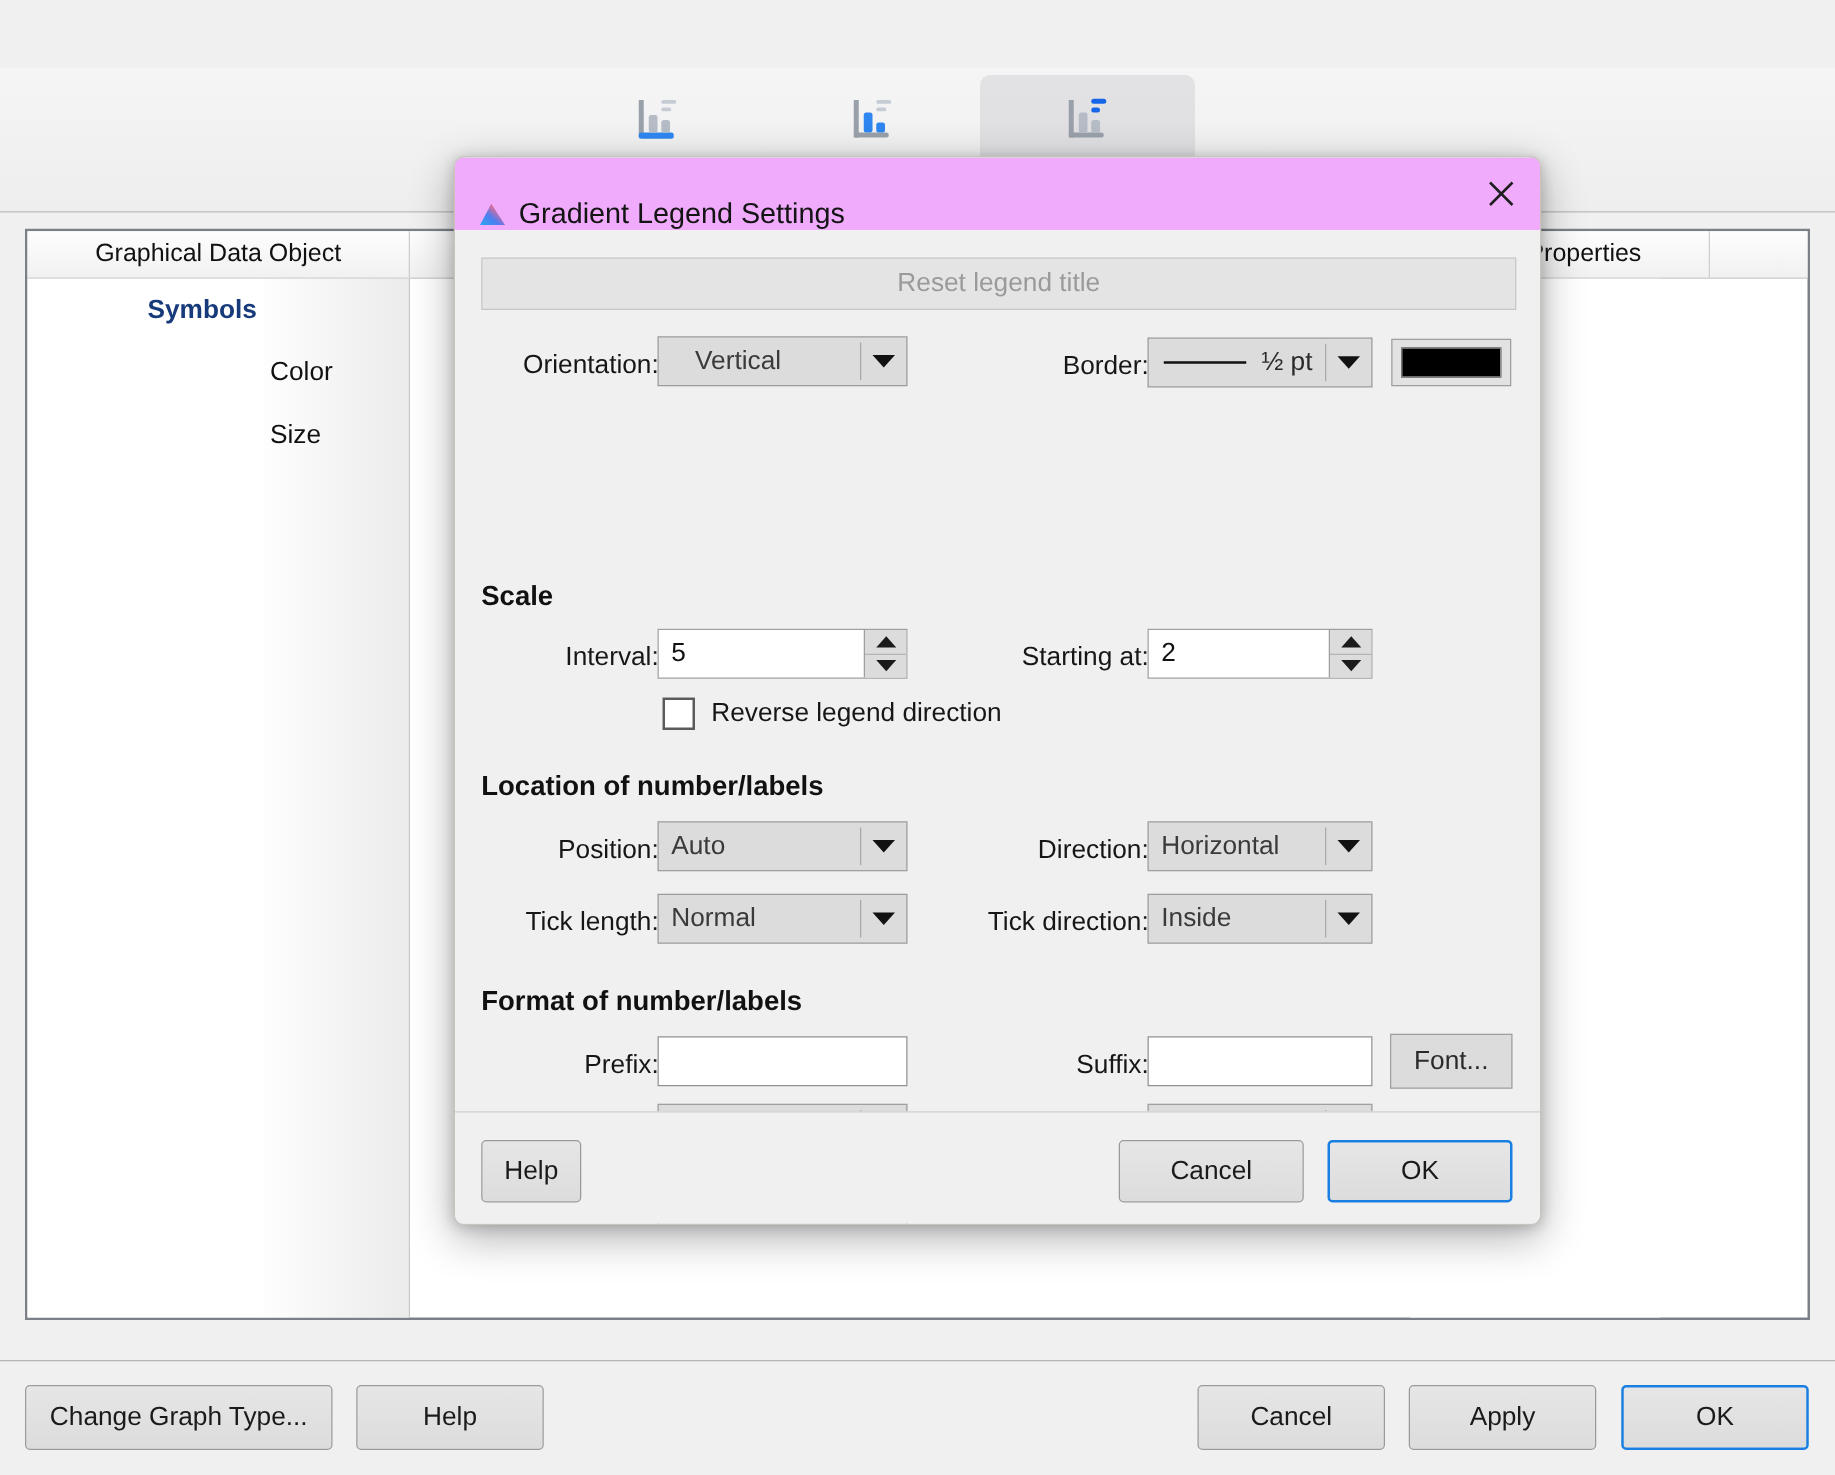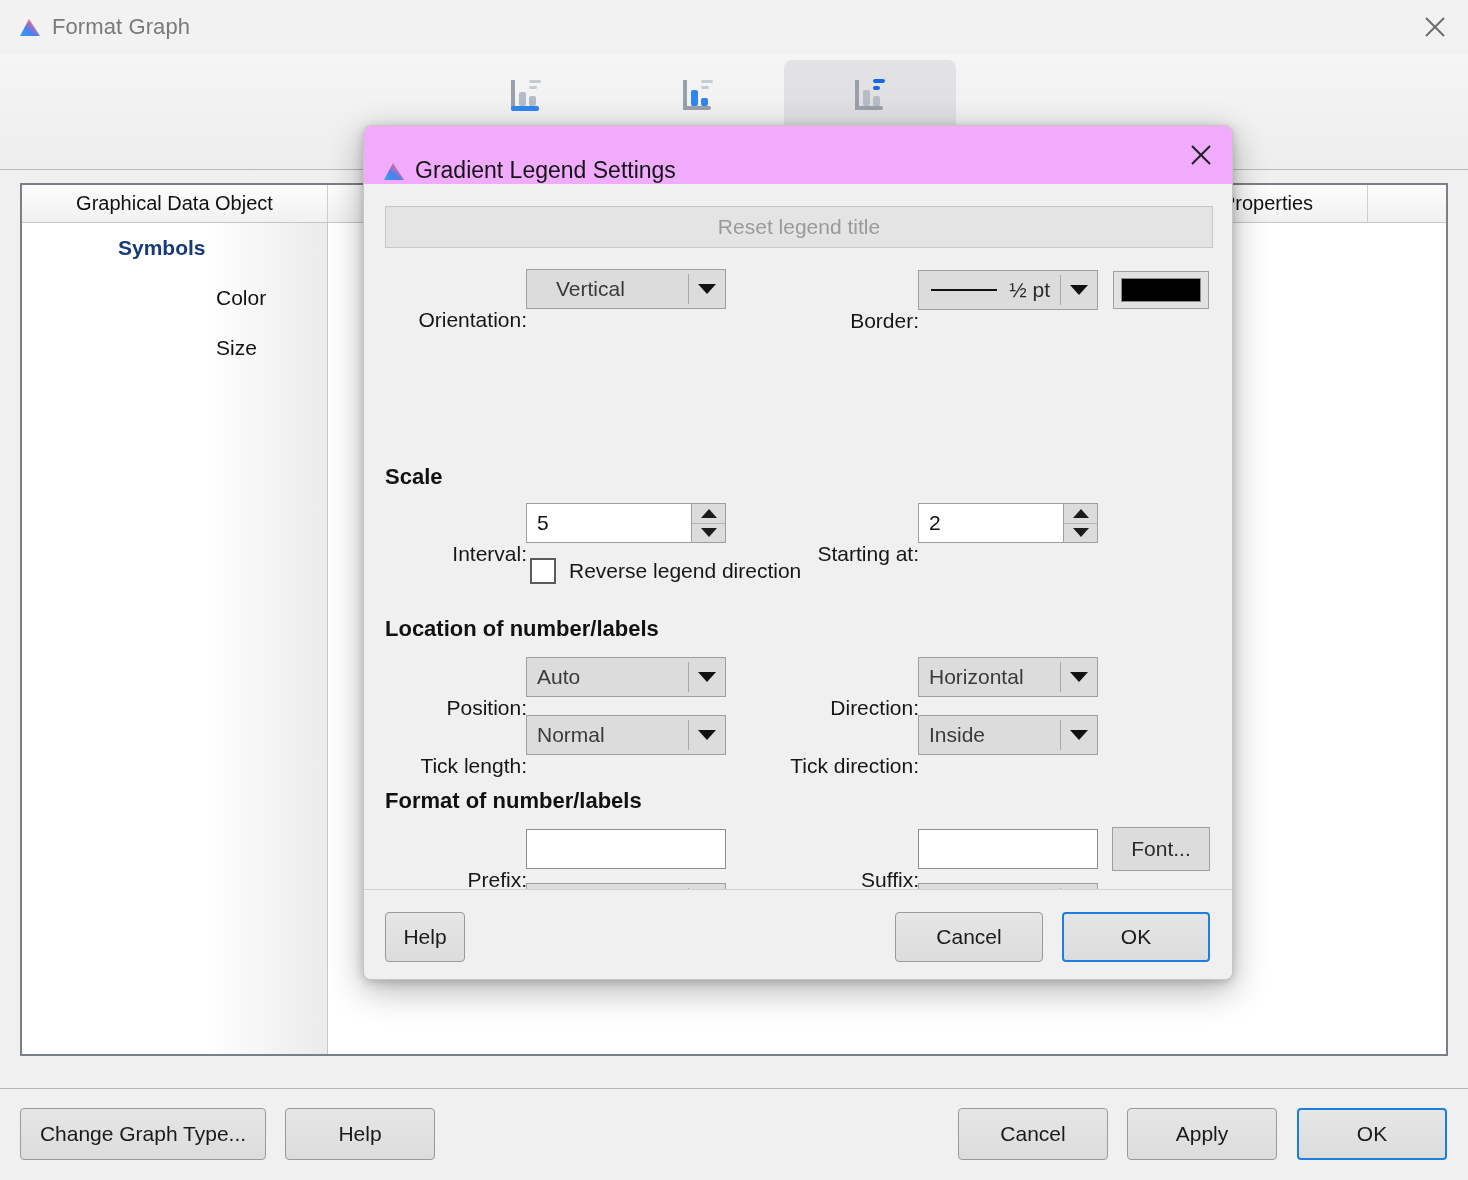--- a/index.html
+++ b/index.html
@@ -157,21 +157,21 @@
 
   .reset-btn {
     position: absolute; left: 21px; top: 22px; width: 828px; height: 42px;
     background: #e4e4e4; border: 1px solid #c7c7c7;
     display:flex; align-items:center; justify-content:center;
     font-size: 21px; color: #9a9a9a;
   }
 
   .lbl {
     position: absolute; font-size: 21px; color: #161616;
-    text-align: right; white-space: nowrap; margin-top: 28px;
+    text-align: right; white-space: nowrap;
   }
   .sect-title {
     position: absolute; font-size: 22px; color: #111; font-weight: bold;
     white-space: nowrap;
   }
 
   
   .combo {
     position: absolute; height: 40px;
     background: #dcdcdc; border: 1px solid #9f9f9f;
@@ -246,42 +246,20 @@
   .dlg-btn { position: absolute; top: 22px; height: 50px; }
   #dlg-help   { left: 21px;  width: 80px; }
   #dlg-cancel { left: 531px; width: 148px; }
   #dlg-ok     { left: 698px; width: 148px; }
 </style>
 </head>
 <body>
 
 <div id="app">
 
-  <div class="win-titlebar">
-    <div class="win-title-wrap">
-      <svg class="prism-logo" viewBox="0 0 24 20">
-        <defs>
-          <linearGradient id="glogo" x1="0" y1="1" x2="1" y2="0">
-            <stop offset="0%" stop-color="#2aa7f0"></stop>
-            <stop offset="40%" stop-color="#4f7df0"></stop>
-            <stop offset="70%" stop-color="#e06a9a"></stop>
-            <stop offset="100%" stop-color="#f2d23a"></stop>
-          </linearGradient>
-        </defs>
-        <polygon points="2,19 11,2 22,19" fill="url(#glogo)"></polygon>
-      </svg>
-      <span class="win-title-text">Format Graph</span>
-    </div>
-    <div class="win-close">
-      <svg width="26" height="26" viewBox="0 0 26 26">
-        <line x1="4" y1="4" x2="22" y2="22" stroke="#6d6d6d" stroke-width="2"></line>
-        <line x1="22" y1="4" x2="4" y2="22" stroke="#6d6d6d" stroke-width="2"></line>
-      </svg>
-    </div>
-  </div>
 
   <div class="toolbar">
     <div class="tabs">
 
       <div class="tab">
         <svg class="tab-icon" viewBox="0 0 42 44">
           <rect x="6" y="6" width="4" height="30" fill="#9aa0aa"></rect>
           <rect x="6" y="32" width="28" height="5" rx="2" fill="#2f86f0"></rect>
           <rect x="14" y="18" width="7" height="14" rx="2" fill="#b6bcc6"></rect>
           <rect x="24" y="22" width="7" height="10" rx="2" fill="#b6bcc6"></rect>

